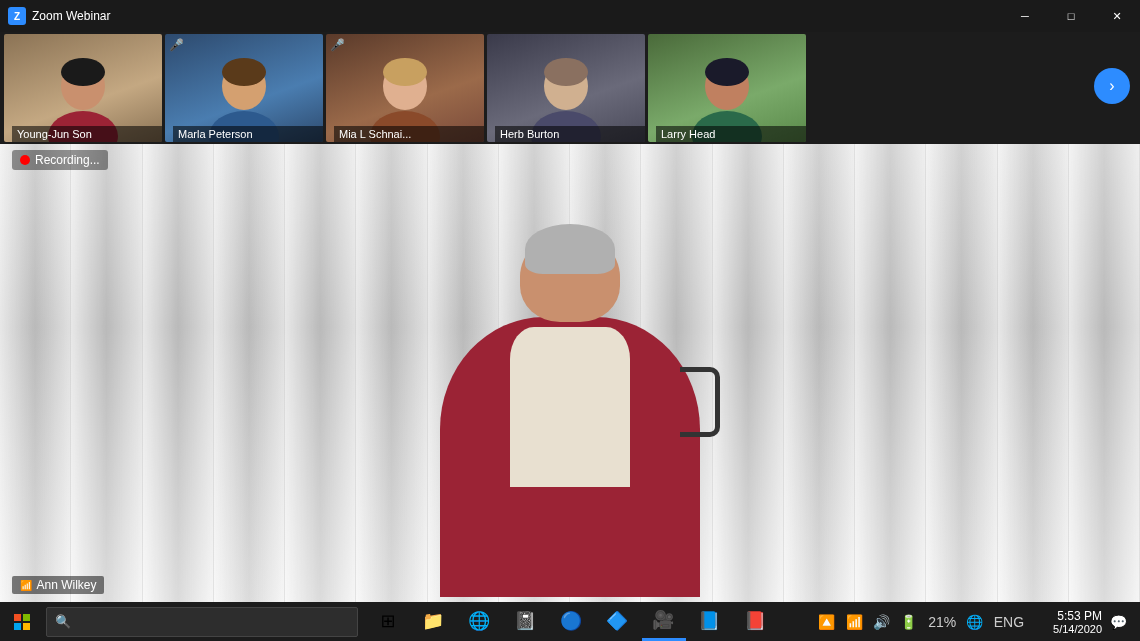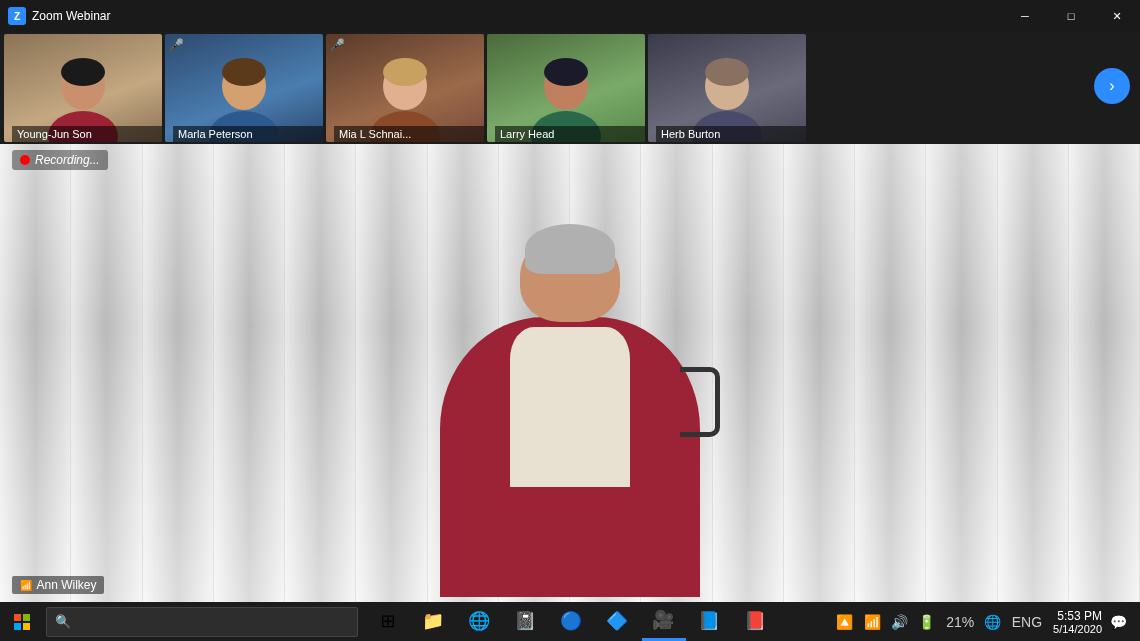--- a/index.html
+++ b/index.html
@@ -227,21 +227,20 @@
     }
     #recording-indicator .rec-dot {
       width: 10px;
       height: 10px;
       background: #f00;
       border-radius: 50%;
     }
     #recording-indicator .rec-text {
       color: #fff;
       font-size: 12px;
-      font-style: italic;
     }
 
     
     #speaker-name {
       position: absolute;
       bottom: 8px;
       left: 12px;
       color: #fff;
       font-size: 12px;
       background: rgba(0,0,0,0.5);
@@ -339,21 +338,21 @@
       color: #ccc;
       font-size: 14px;
       cursor: pointer;
       padding: 0 3px;
     }
 
     #clock {
       display: flex;
       flex-direction: column;
       align-items: flex-end;
-      margin-left: 4px;
+      margin-left: 22px;
       cursor: pointer;
     }
     #clock .time {
       color: #fff;
       font-size: 12px;
     }
     #clock .date {
       color: #fff;
       font-size: 11px;
     }
@@ -437,54 +436,54 @@
 
         <ellipse cx="79" cy="52" rx="22" ry="24" fill="#e0b090"></ellipse>
 
         <ellipse cx="79" cy="38" rx="22" ry="14" fill="#c8a060"></ellipse>
 
         <ellipse cx="79" cy="102" rx="35" ry="25" fill="#8a4a2a"></ellipse>
       </svg>
       <div class="thumb-label">Mia L Schnai...</div>
       <div class="mic-icon">🎤</div>
     </div>
+      <div class="participant-thumb" style="background: linear-gradient(160deg, rgb(58, 58, 74) 0%, rgb(106, 106, 122) 60%, rgb(74, 74, 90) 100%);">
+      <svg width="158" height="108" viewBox="0 0 158 108" xmlns="http://www.w3.org/2000/svg">
+        <defs>
+          <linearGradient id="bg3" x1="0%" y1="0%" x2="100%" y2="100%">
+            <stop offset="0%" style="stop-color:#3a3a4a"></stop>
+            <stop offset="100%" style="stop-color:#6a6a7a"></stop>
+          </linearGradient>
+        </defs>
+
+        <ellipse cx="79" cy="52" rx="22" ry="24" fill="#d0b090"></ellipse>
+
+        <ellipse cx="79" cy="38" rx="22" ry="14" fill="#8a7060"></ellipse>
+
+        <ellipse cx="79" cy="102" rx="35" ry="25" fill="#4a4a6a"></ellipse>
+      </svg>
+      <div class="thumb-label">Herb Burton</div>
+      
+    </div>
       <div class="participant-thumb" style="background: linear-gradient(160deg, rgb(74, 106, 58) 0%, rgb(122, 170, 106) 60%, rgb(90, 138, 74) 100%);">
       <svg width="158" height="108" viewBox="0 0 158 108" xmlns="http://www.w3.org/2000/svg">
         <defs>
           <linearGradient id="bg4" x1="0%" y1="0%" x2="100%" y2="100%">
             <stop offset="0%" style="stop-color:#4a6a3a"></stop>
             <stop offset="100%" style="stop-color:#7aaa6a"></stop>
           </linearGradient>
         </defs>
 
         <ellipse cx="79" cy="52" rx="22" ry="24" fill="#c08060"></ellipse>
 
         <ellipse cx="79" cy="38" rx="22" ry="14" fill="#1a1a2a"></ellipse>
 
         <ellipse cx="79" cy="102" rx="35" ry="25" fill="#2a6a4a"></ellipse>
       </svg>
       <div class="thumb-label">Larry Head</div>
-      
-    </div>
-      <div class="participant-thumb" style="background: linear-gradient(160deg, rgb(58, 58, 74) 0%, rgb(106, 106, 122) 60%, rgb(74, 74, 90) 100%);">
-      <svg width="158" height="108" viewBox="0 0 158 108" xmlns="http://www.w3.org/2000/svg">
-        <defs>
-          <linearGradient id="bg3" x1="0%" y1="0%" x2="100%" y2="100%">
-            <stop offset="0%" style="stop-color:#3a3a4a"></stop>
-            <stop offset="100%" style="stop-color:#6a6a7a"></stop>
-          </linearGradient>
-        </defs>
-
-        <ellipse cx="79" cy="52" rx="22" ry="24" fill="#d0b090"></ellipse>
-
-        <ellipse cx="79" cy="38" rx="22" ry="14" fill="#8a7060"></ellipse>
-
-        <ellipse cx="79" cy="102" rx="35" ry="25" fill="#4a4a6a"></ellipse>
-      </svg>
-      <div class="thumb-label">Herb Burton</div>
       
     </div>
     </div>
 
   <div id="next-btn">›</div>
 
   <div id="main-speaker">
 
     <div class="blinds-container">
     <div class="blind-slat"></div>

